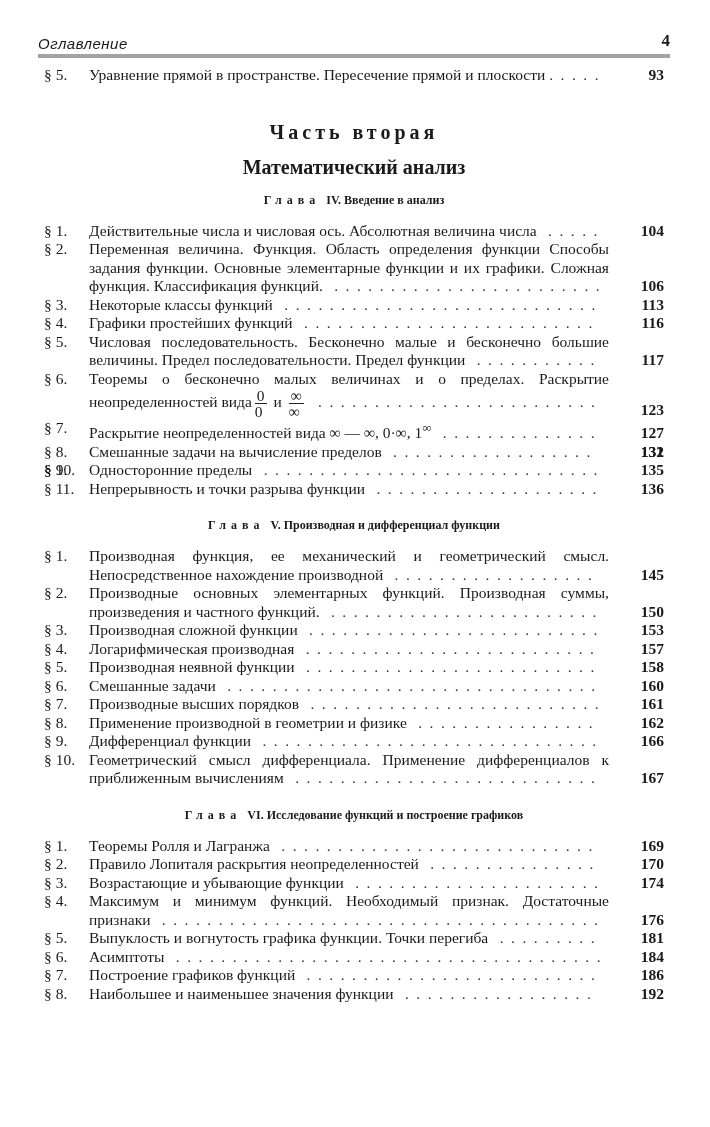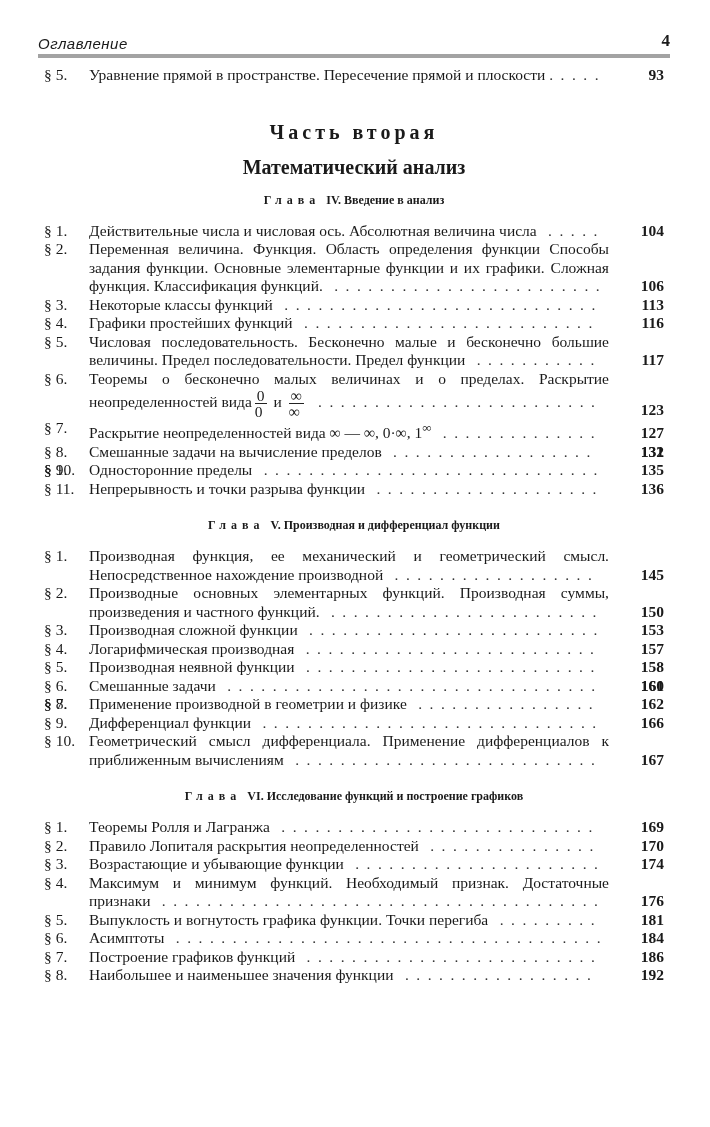--- a/index.html
+++ b/index.html
@@ -162,20 +162,21 @@
         <div class="body"><span>Производная неявной функции</span><span class="dots"> ..........................</span></div>
         <span class="page">158</span>
       </div>
       <div class="entry">
         <span class="num">§ 6.</span>
         <div class="body"><span>Смешанные задачи</span><span class="dots"> .................................</span></div>
         <span class="page">160</span>
       </div>
       <div class="entry">
         <span class="num">§ 7.</span>
+        <div class="body"><span>Производные высших порядков</span><span class="dots"> ..........................</span></div>
         <span class="page">161</span>
       </div>
       <div class="entry">
         <span class="num">§ 8.</span>
         <div class="body"><span>Применение производной в геометрии и физике</span><span class="dots"> ................</span></div>
         <span class="page">162</span>
       </div>
       <div class="entry">
         <span class="num">§ 9.</span>
         <div class="body"><span>Дифференциал функции</span><span class="dots"> ..............................</span></div>

